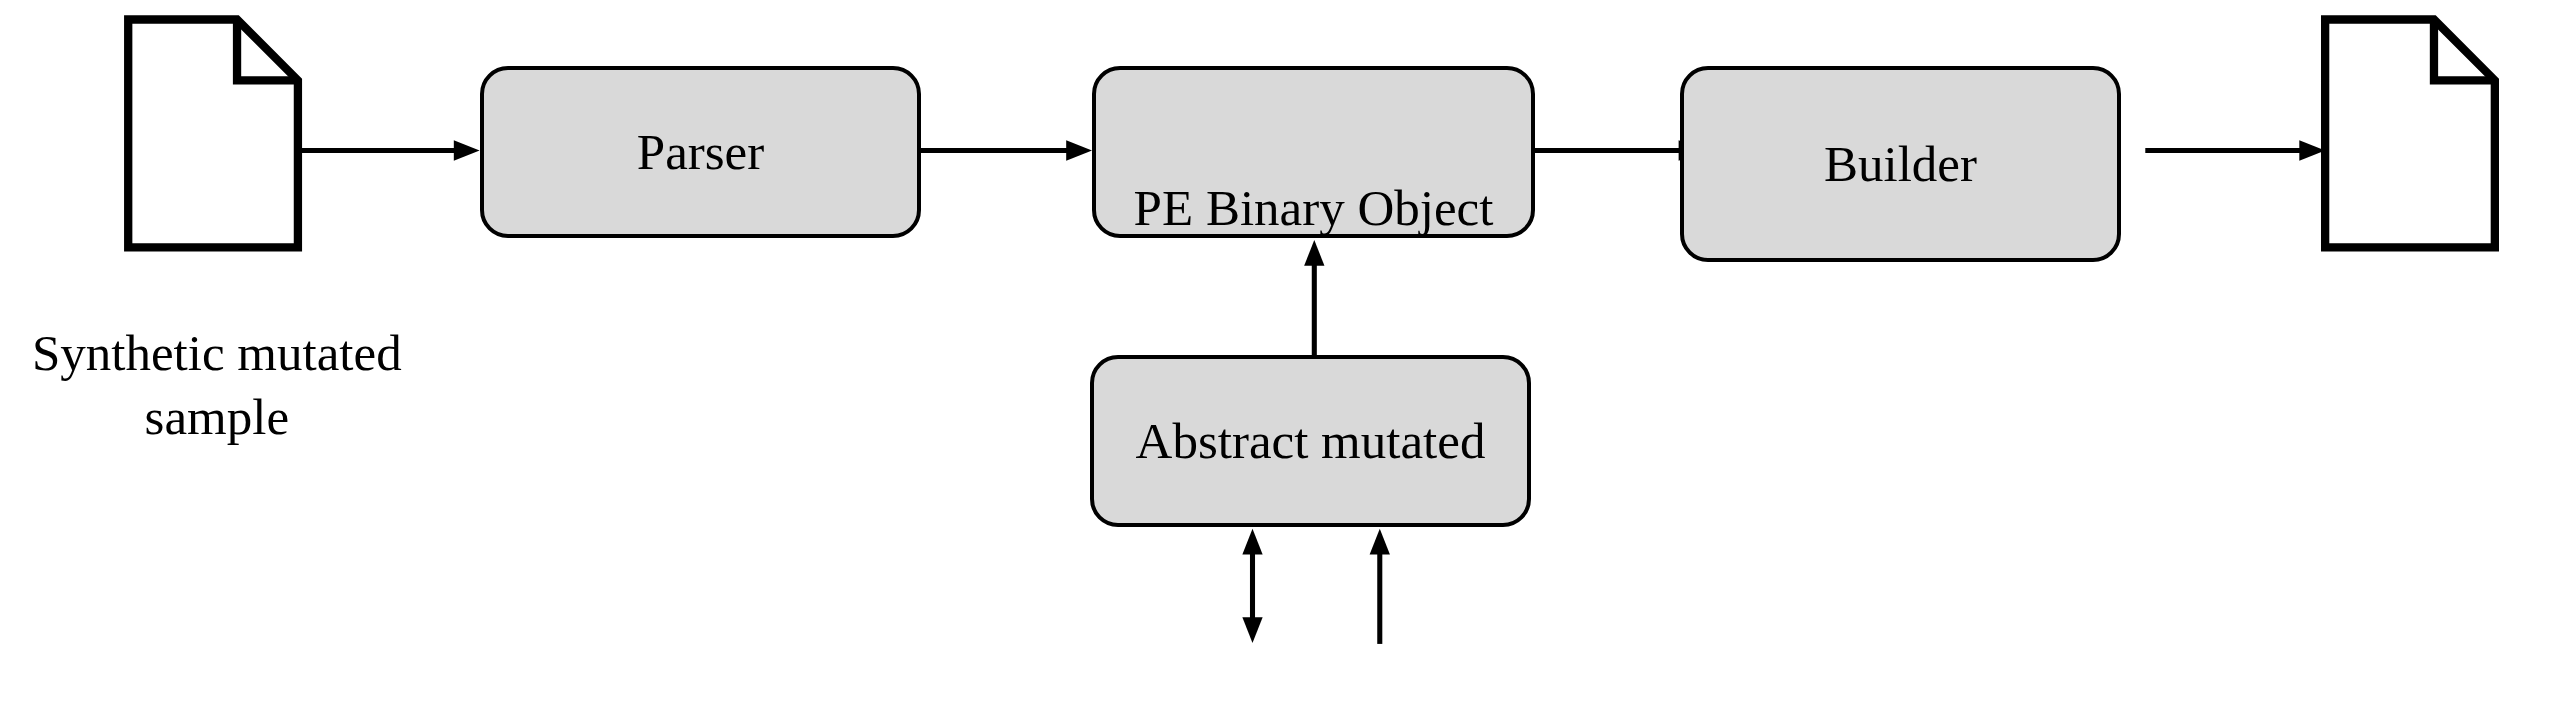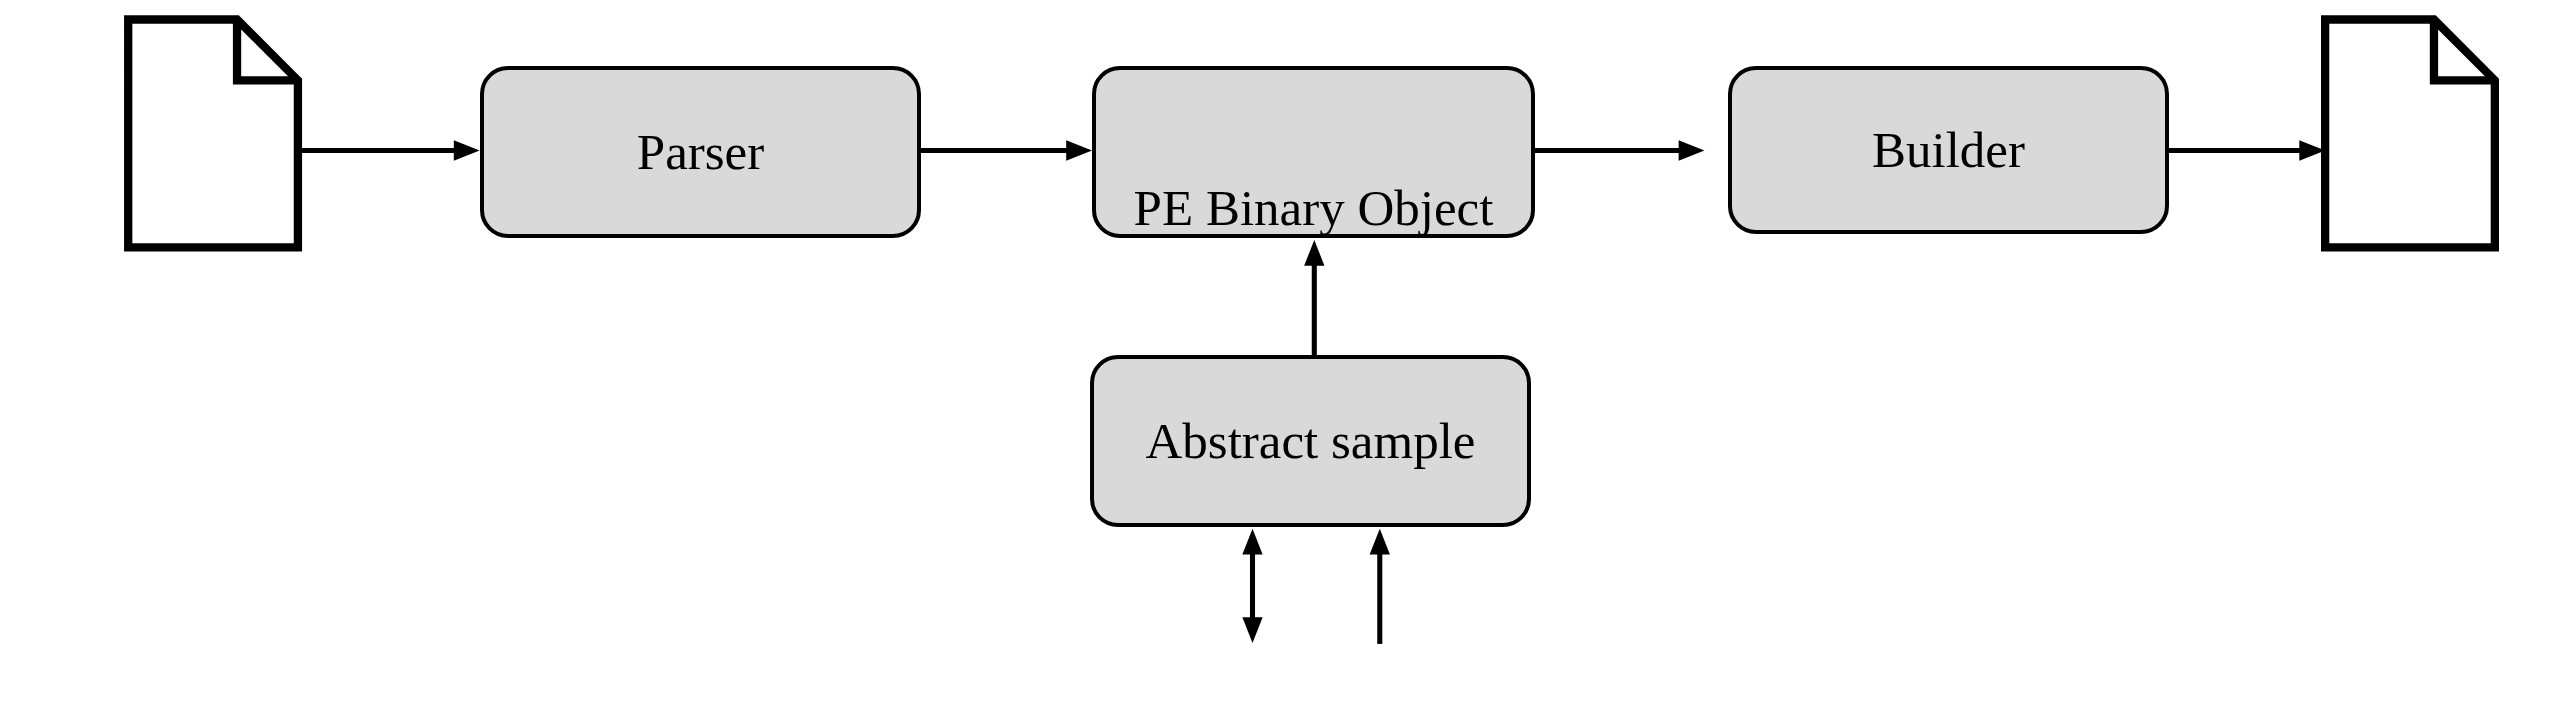--- a/index.html
+++ b/index.html
@@ -22,21 +22,21 @@
     background:var(--box-fill,#d9d9d9);
     border:4.6px solid var(--stroke,#000000);
     border-radius:28px;
     display:flex;align-items:center;justify-content:center;
     font-size:51px;
     line-height:1;
     white-space:nowrap;
   }
   .node-parser { left:468px;  top:66px;  width:441px; height:172px; }
   .node-pe     { left:1080px; top:66px;  width:443px; height:172px;align-items:flex-end; }
-  .node-builder{ left:1716px; top:66px;  width:441px; height:168px; }
+  .node-builder{ left:1668px; top:66px;  width:441px; height:196px; }
   .node-abstract{left:1078px; top:355px; width:441px; height:172px; }
   .caption{
     position:absolute;
     font-size:51px;
     line-height:64px;
     text-align:center;
     white-space:pre-line;
   }
   .caption-input   { left:1.8px;    top:321px; width:406px; }
   .caption-output  { left:2200px; top:321px; width:376px; }
@@ -106,20 +106,22 @@
 
   <div class="node node-pe">
     <span>PE Binary Object</span>
   </div>
 
   <div class="node node-builder">
     <span>Builder</span>
   </div>
 
   <div class="node node-abstract">
-    <span>Abstract sample</span>
+    <span>Abstract mutated</span>
   </div>
 
+  <div class="caption caption-input">Synthetic mutated
+sample</div>
 
 
 
 </div>
 
 
 </body></html>

